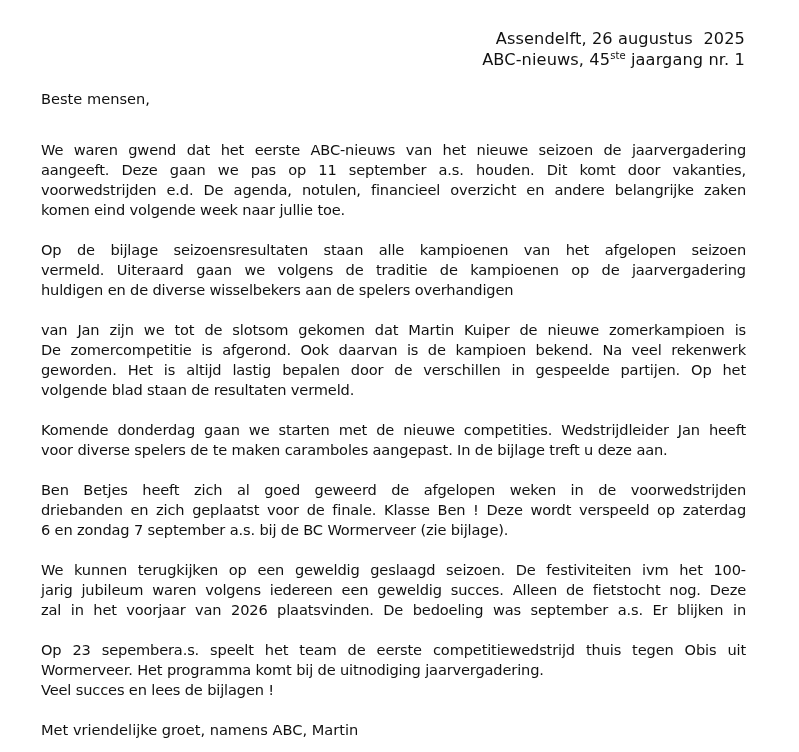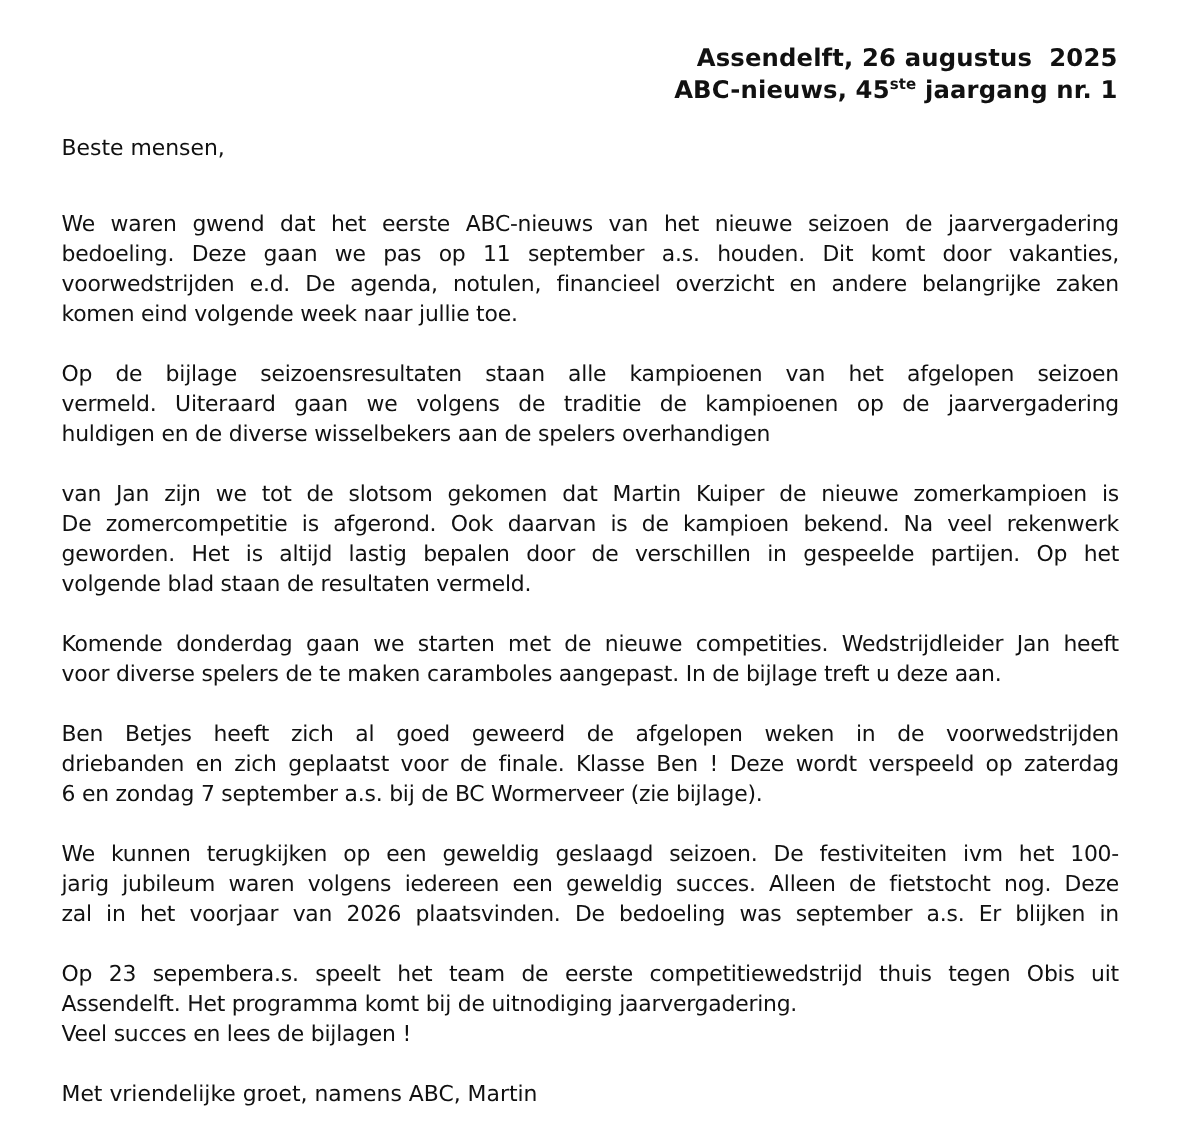--- a/index.html
+++ b/index.html
@@ -28,21 +28,20 @@
       right: 54px;
       top: 28px;
       text-align: right;
       font-size: 16.2px;
       line-height: 21px;
       letter-spacing: 0.1px;
     }
     .header .line {
       display: block;
       white-space: pre;
-      font-weight: bold;
     }
     .header sup {
       font-size: 10px;
       line-height: 0;
       vertical-align: 6px;
       margin-top: 24px;
     }
     .salutation {
       position: absolute;
       left: 0;
@@ -83,21 +82,21 @@
   <span class="line"><span>ABC-nieuws, 45</span><sup>ste</sup><span> jaargang nr. 1</span></span>
 </div>
 
 <div class="page">
   <div class="salutation">Beste mensen,</div>
 
   <div class="body">
 
     <div class="para">
       <span class="ln">We waren gwend dat het eerste ABC-nieuws van het nieuwe seizoen de jaarvergadering</span>
-      <span class="ln"><span>bedoeling. Deze gaan we pas </span><b>op 11 september a.s</b><span>. houden. Dit komt door vakanties,</span></span>
+      <span class="ln"><span>aangeeft. Deze gaan we pas </span><b>op 11 september a.s</b><span>. houden. Dit komt door vakanties,</span></span>
       <span class="ln">voorwedstrijden e.d. De agenda, notulen, financieel overzicht en andere belangrijke zaken</span>
       <span class="ln last">komen eind volgende week naar jullie toe.</span>
     </div>
 
     <div class="para">
       <span class="ln">Op de bijlage seizoensresultaten staan alle kampioenen van het afgelopen seizoen</span>
       <span class="ln">vermeld. Uiteraard gaan we volgens de traditie de kampioenen op de jaarvergadering</span>
       <span class="ln last">huldigen en de diverse wisselbekers aan de spelers overhandigen</span>
     </div>
 
@@ -120,19 +119,19 @@
     </div>
 
     <div class="para">
       <span class="ln">We kunnen terugkijken op een geweldig geslaagd seizoen. De festiviteiten ivm het 100-</span>
       <span class="ln">jarig jubileum waren volgens iedereen een geweldig succes. Alleen de fietstocht nog. Deze</span>
       <span class="ln">zal in het voorjaar van 2026 plaatsvinden. De bedoeling was september a.s. Er blijken in</span>
     </div>
 
     <div class="para">
       <span class="ln">Op 23 sepembera.s. speelt het team de eerste competitiewedstrijd thuis tegen Obis uit</span>
-      <span class="ln last">Assendelft. Het programma komt bij de uitnodiging jaarvergadering.</span>
+      <span class="ln last">Wormerveer. Het programma komt bij de uitnodiging jaarvergadering.</span>
       <span class="ln last">Veel succes en lees de bijlagen !</span>
     </div>
 
     <div class="closing">Met vriendelijke groet, namens ABC, Martin</div>
   </div>
 </div>
 
 </body></html>

